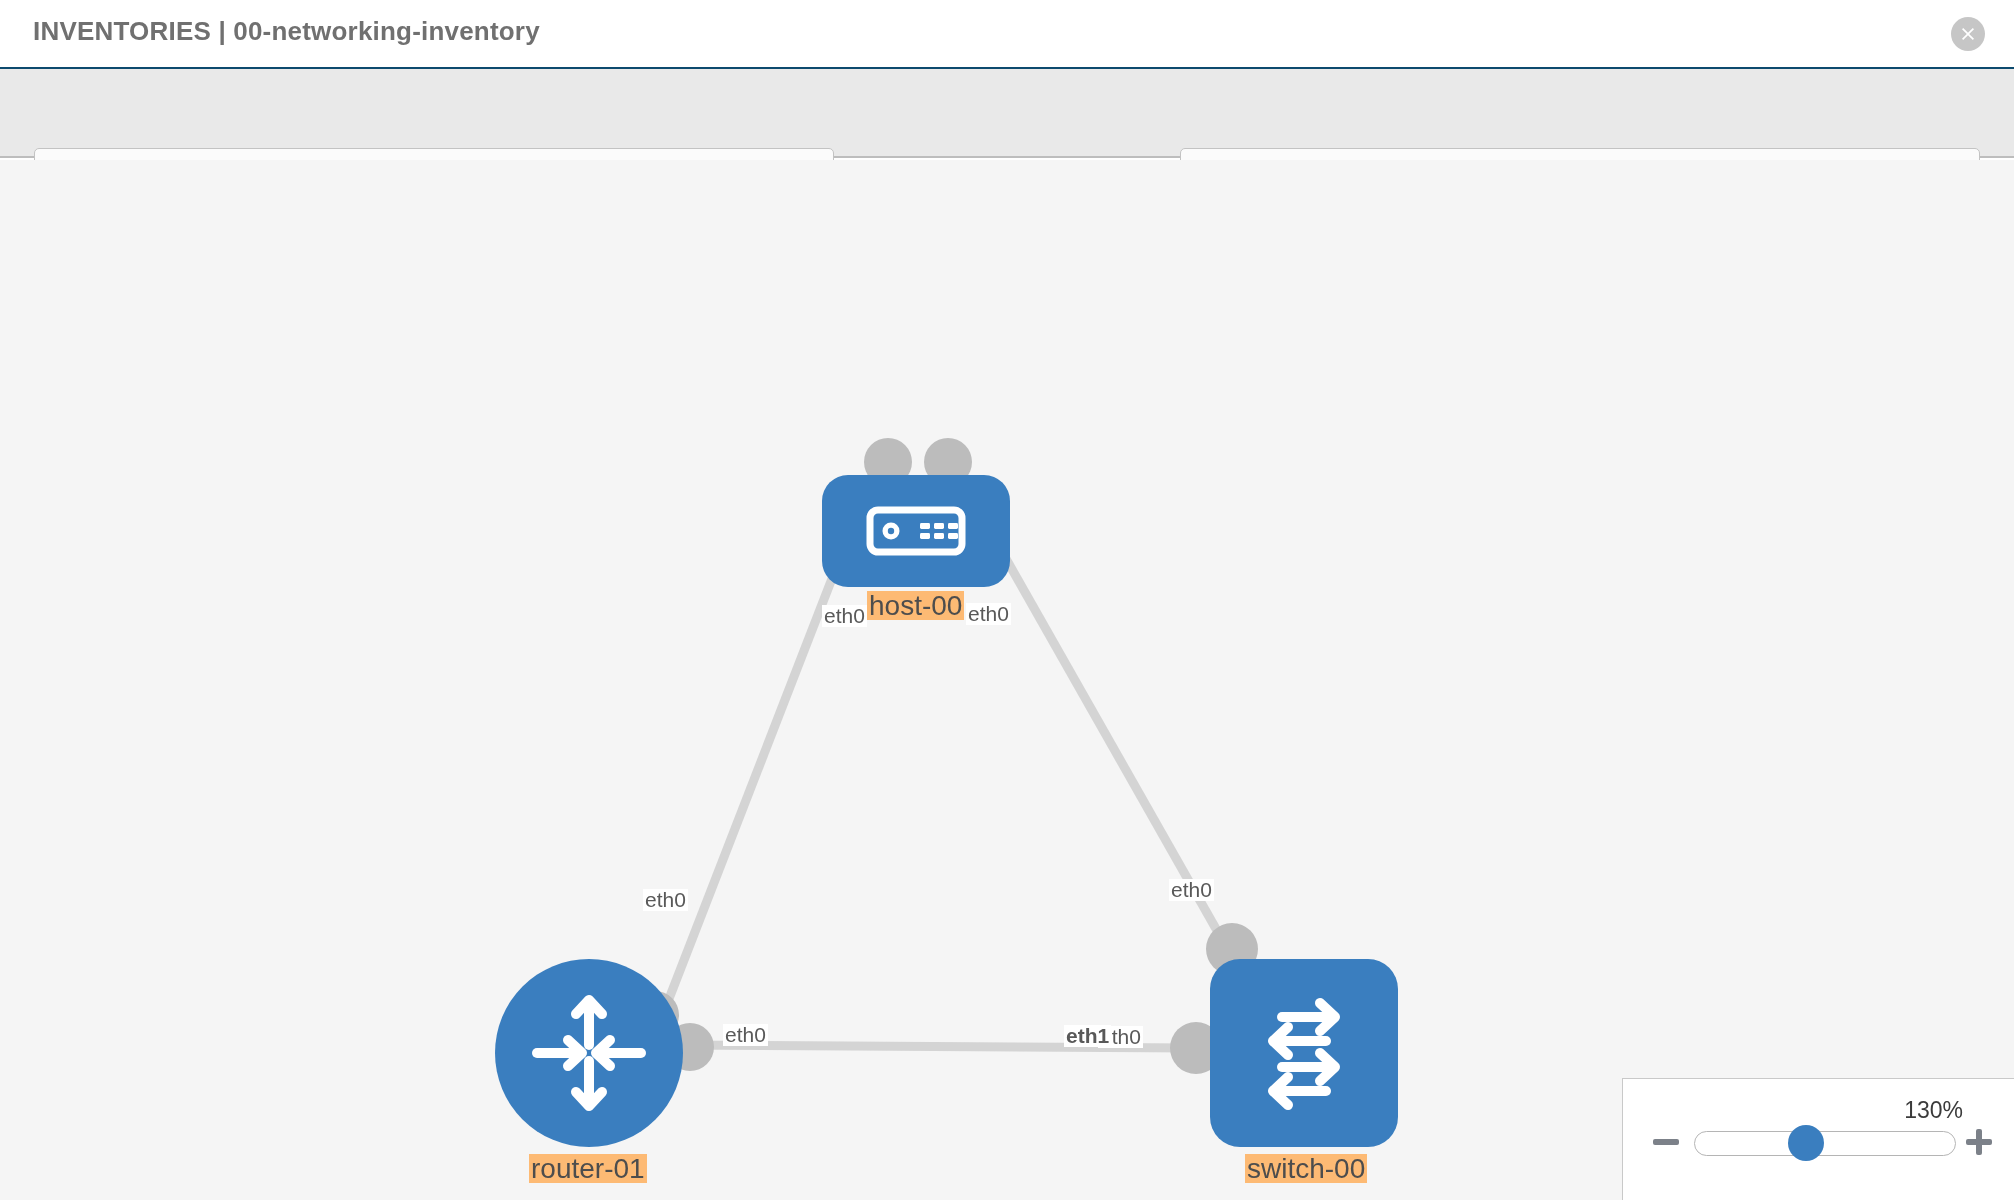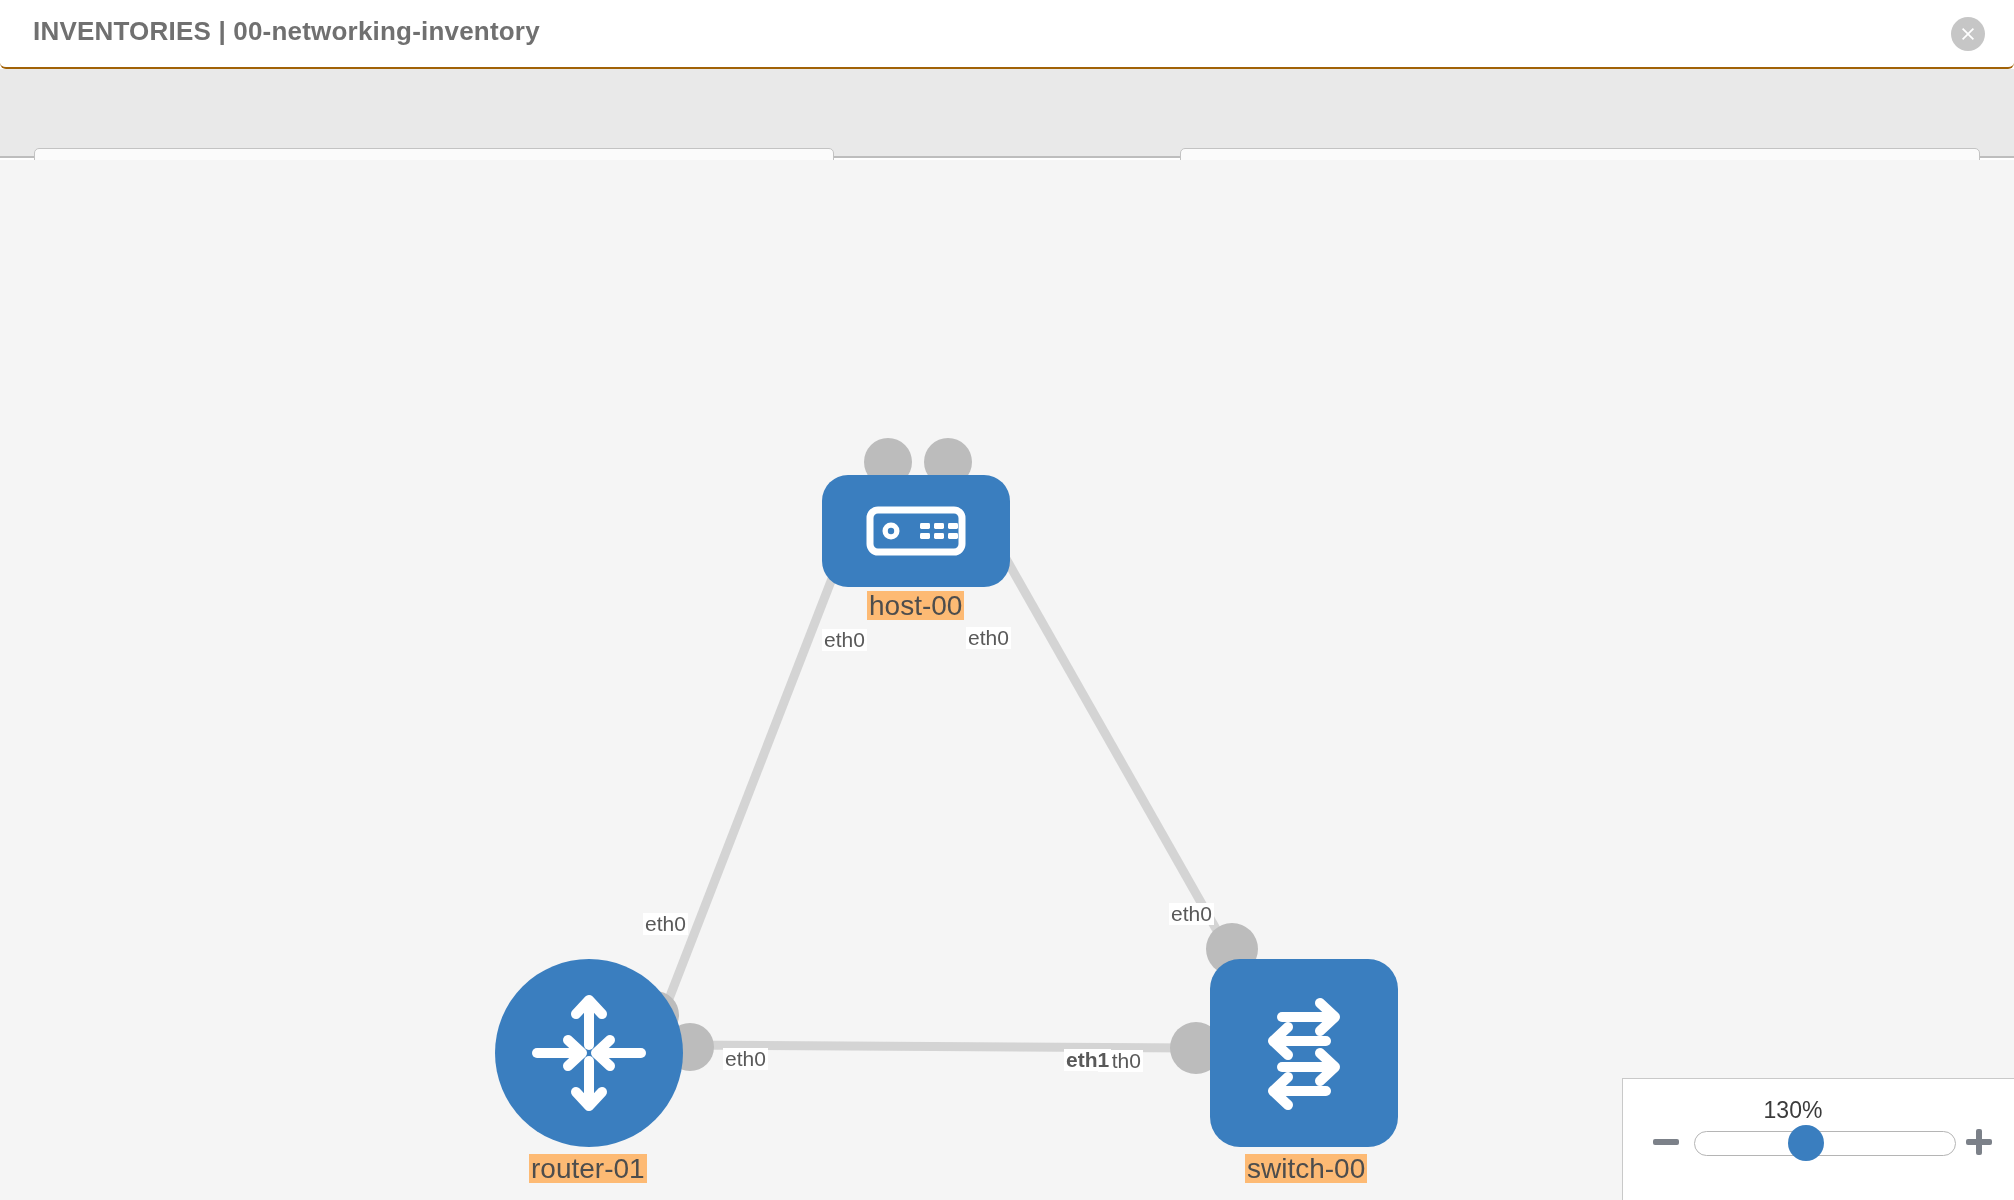--- a/index.html
+++ b/index.html
@@ -12,22 +12,21 @@
     font-family: "Liberation Sans", sans-serif;
   }
 
   
   .header {
     position: absolute;
     left: 0; top: 0;
     width: 2014px;
     height: 69px;
     background: #ffffff;
-    border-bottom: 2px solid #a16207;
-    border-radius: 6px;
+    border-bottom: 2px solid #0c4a6e;
   }
   .page-title {
     position: absolute;
     left: 33px;
     top: 16px;
     font-size: 26px;
     font-weight: bold;
     color: #707070;
     letter-spacing: 0.2px;
     white-space: nowrap;
@@ -123,41 +122,40 @@
     line-height: 1.05;
   }
   .iface-label {
     position: absolute;
     background: #ffffff;
     color: #595959;
     font-size: 21px;
     white-space: nowrap;
     padding: 0 2px;
     line-height: 1.05;
-    margin-top: 24px;
   }
 
   
   .zoom-panel {
     position: absolute;
     left: 1622px;
     top: 1078px;
     width: 392px;
     height: 122px;
     background: #ffffff;
     border: 1px solid #c9c9c9;
     border-right: none;
     border-bottom: none;
   }
   .zoom-level {
     position: absolute;
     top: 18px;
     left: 0;
     width: 340px;
-    text-align: center;
+    text-align: right;
     font-size: 23px;
     color: #3b3b3b;
   }
   .zoom-minus, .zoom-plus {
     position: absolute;
     top: 46px;
     width: 34px;
     height: 34px;
     cursor: pointer;
   }

